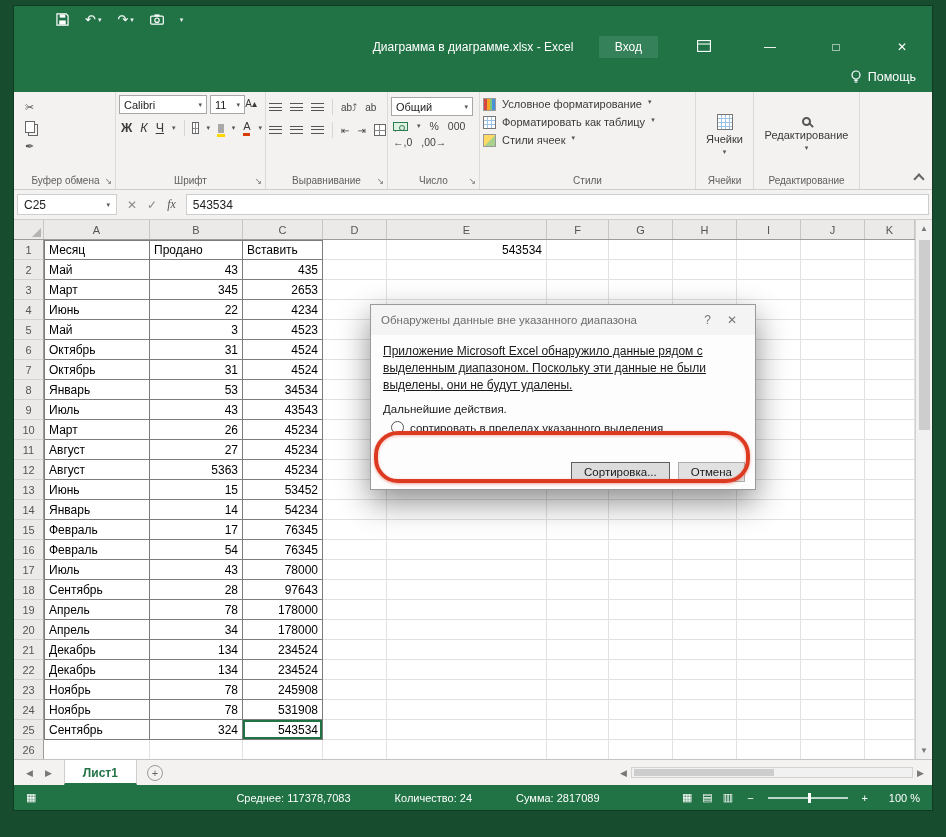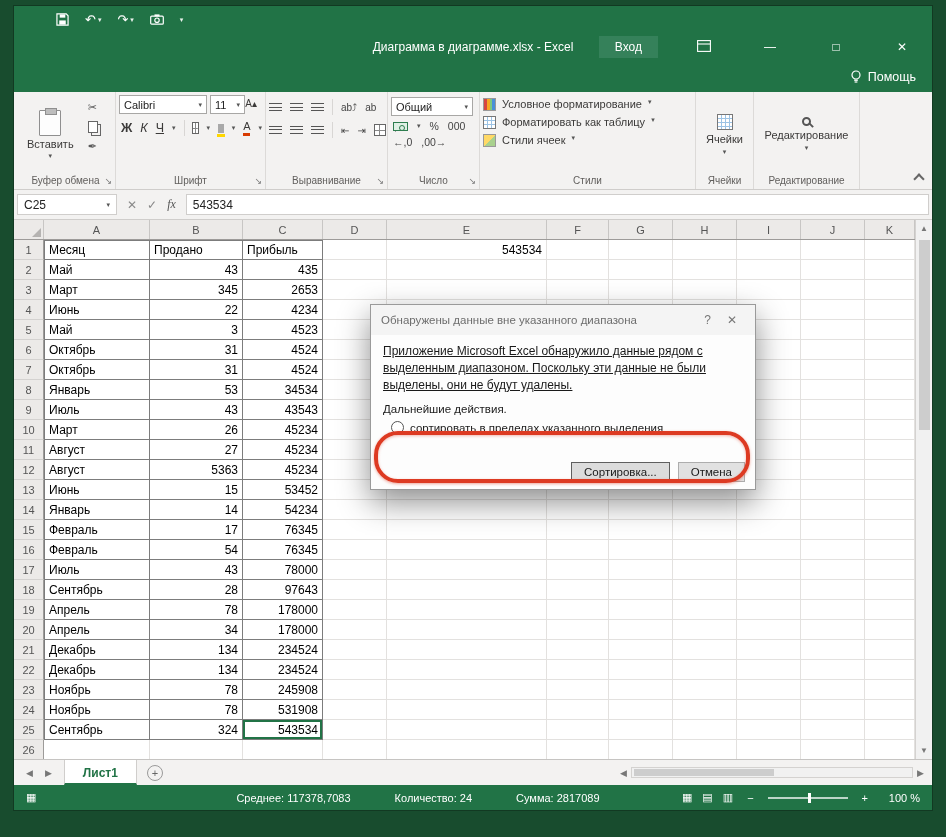--- a/index.html
+++ b/index.html
@@ -186,25 +186,20 @@
         <span>Помощь</span>
       </span>
 
     </div>
   </div>
 
   <div class="ribbon">
 
     <div class="rgroup" style="width:100px">
       <div class="rg-content">
-        <div class="paste">
-          <span class="ic-clipboard"></span>
-          <span>Вставить</span>
-          <span class="caret">▾</span>
-        </div>
         <div class="clip-mini">
           <span>✂</span>
           <span class="ic-copy"></span>
           <span>✒</span>
         </div>
       </div>
       <div class="rg-label">Буфер обмена</div>
       <span class="launcher">↘</span>
     </div>
 
@@ -365,21 +360,21 @@
           <div class="colh" style="width: 64px;">H</div>
           <div class="colh" style="width: 64px;">I</div>
           <div class="colh" style="width: 64px;">J</div>
           <div class="colh" style="width: 50px;">K</div>
         </div>
       <div class="grow-area" id="grid-rows">
           <div class="grid-row r0">
             <div class="rowh">1</div>
             <div class="cell tbl c0" style="width: 106px;">Месяц</div>
             <div class="cell tbl" style="width: 93px;">Продано</div>
-            <div class="cell tbl" style="width: 80px;">Прибыль</div>
+            <div class="cell tbl" style="width: 80px;">Вставить</div>
             <div class="cell" style="width: 64px;"></div>
             <div class="cell num" style="width: 160px;">543534</div>
             <div class="cell" style="width: 62px;"></div>
             <div class="cell" style="width: 64px;"></div>
             <div class="cell" style="width: 64px;"></div>
             <div class="cell" style="width: 64px;"></div>
             <div class="cell" style="width: 64px;"></div>
             <div class="cell" style="width: 50px;"></div>
           </div>
           <div class="grid-row">

